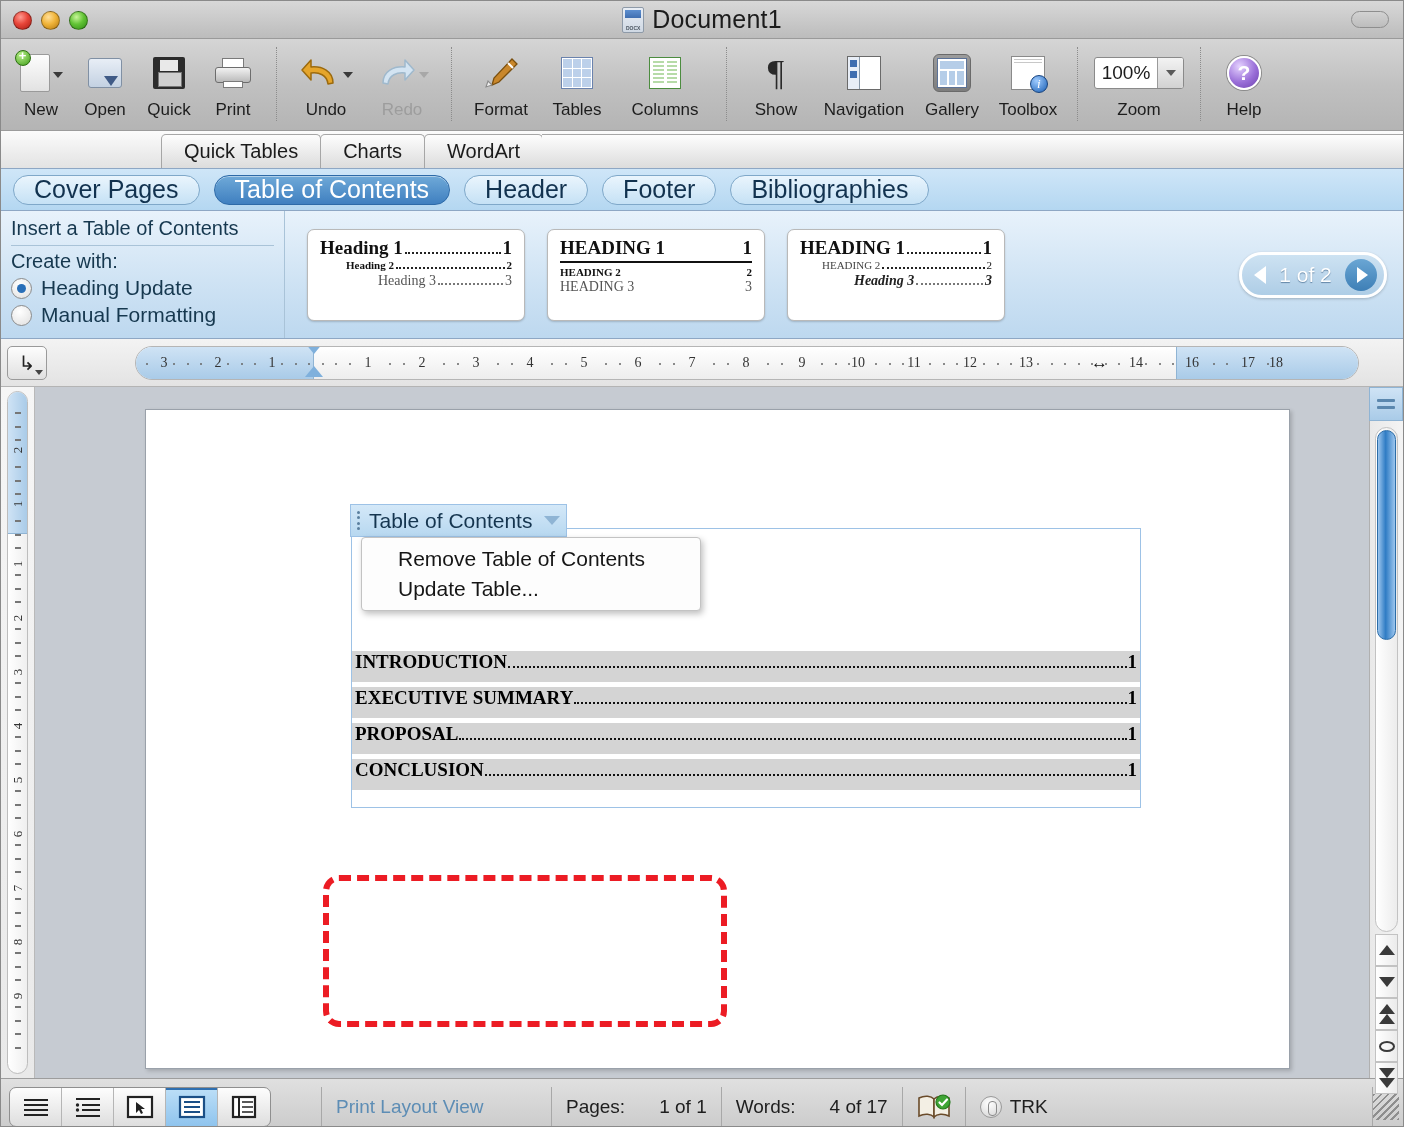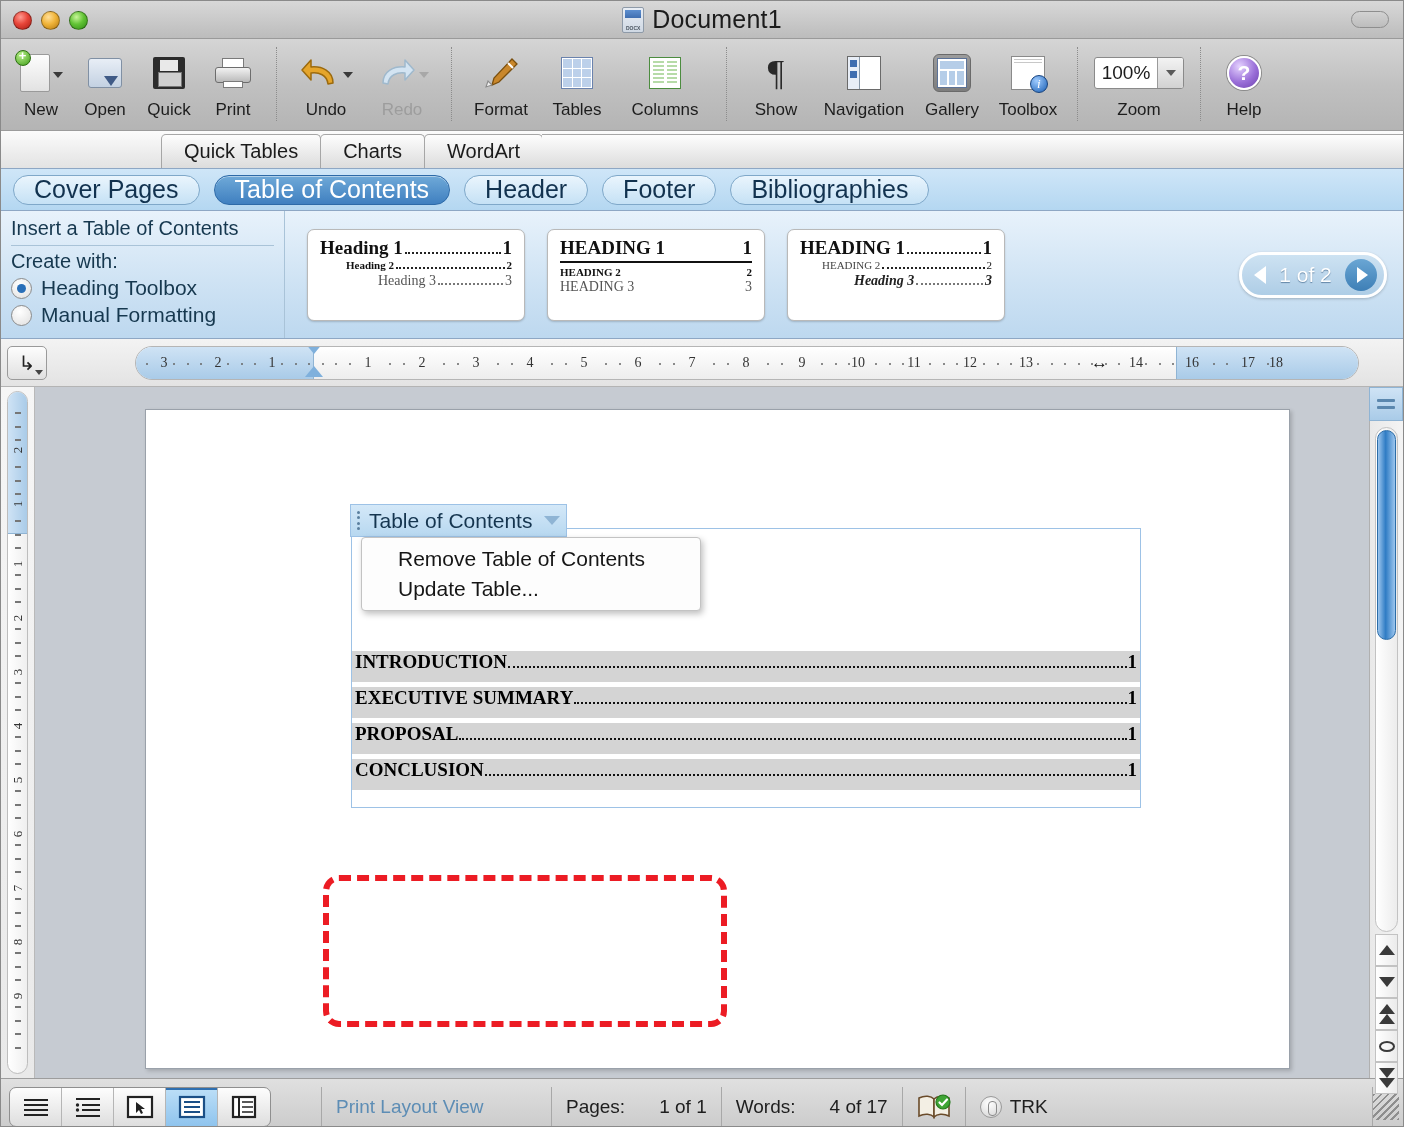--- a/index.html
+++ b/index.html
@@ -582,21 +582,21 @@
     <div class="pill">Footer</div>
     <div class="pill">Bibliographies</div>
   </div>
 
   <div class="gallery-band">
     <div class="insert-col">
       <div class="insert-title">Insert a Table of Contents</div>
       <div class="create-with">Create with:</div>
       <div class="radio-row">
         <span class="radio on"></span>
-        <span class="radio-label">Heading Toolbox</span>
+        <span class="radio-label">Heading Update</span>
       </div>
       <div class="radio-row">
         <span class="radio"></span>
         <span class="radio-label">Manual Formatting</span>
       </div>
     </div>
 
     <div class="thumbs">
       <div class="thumb a">
         <div class="trow" style="justify-content:flex-start">

